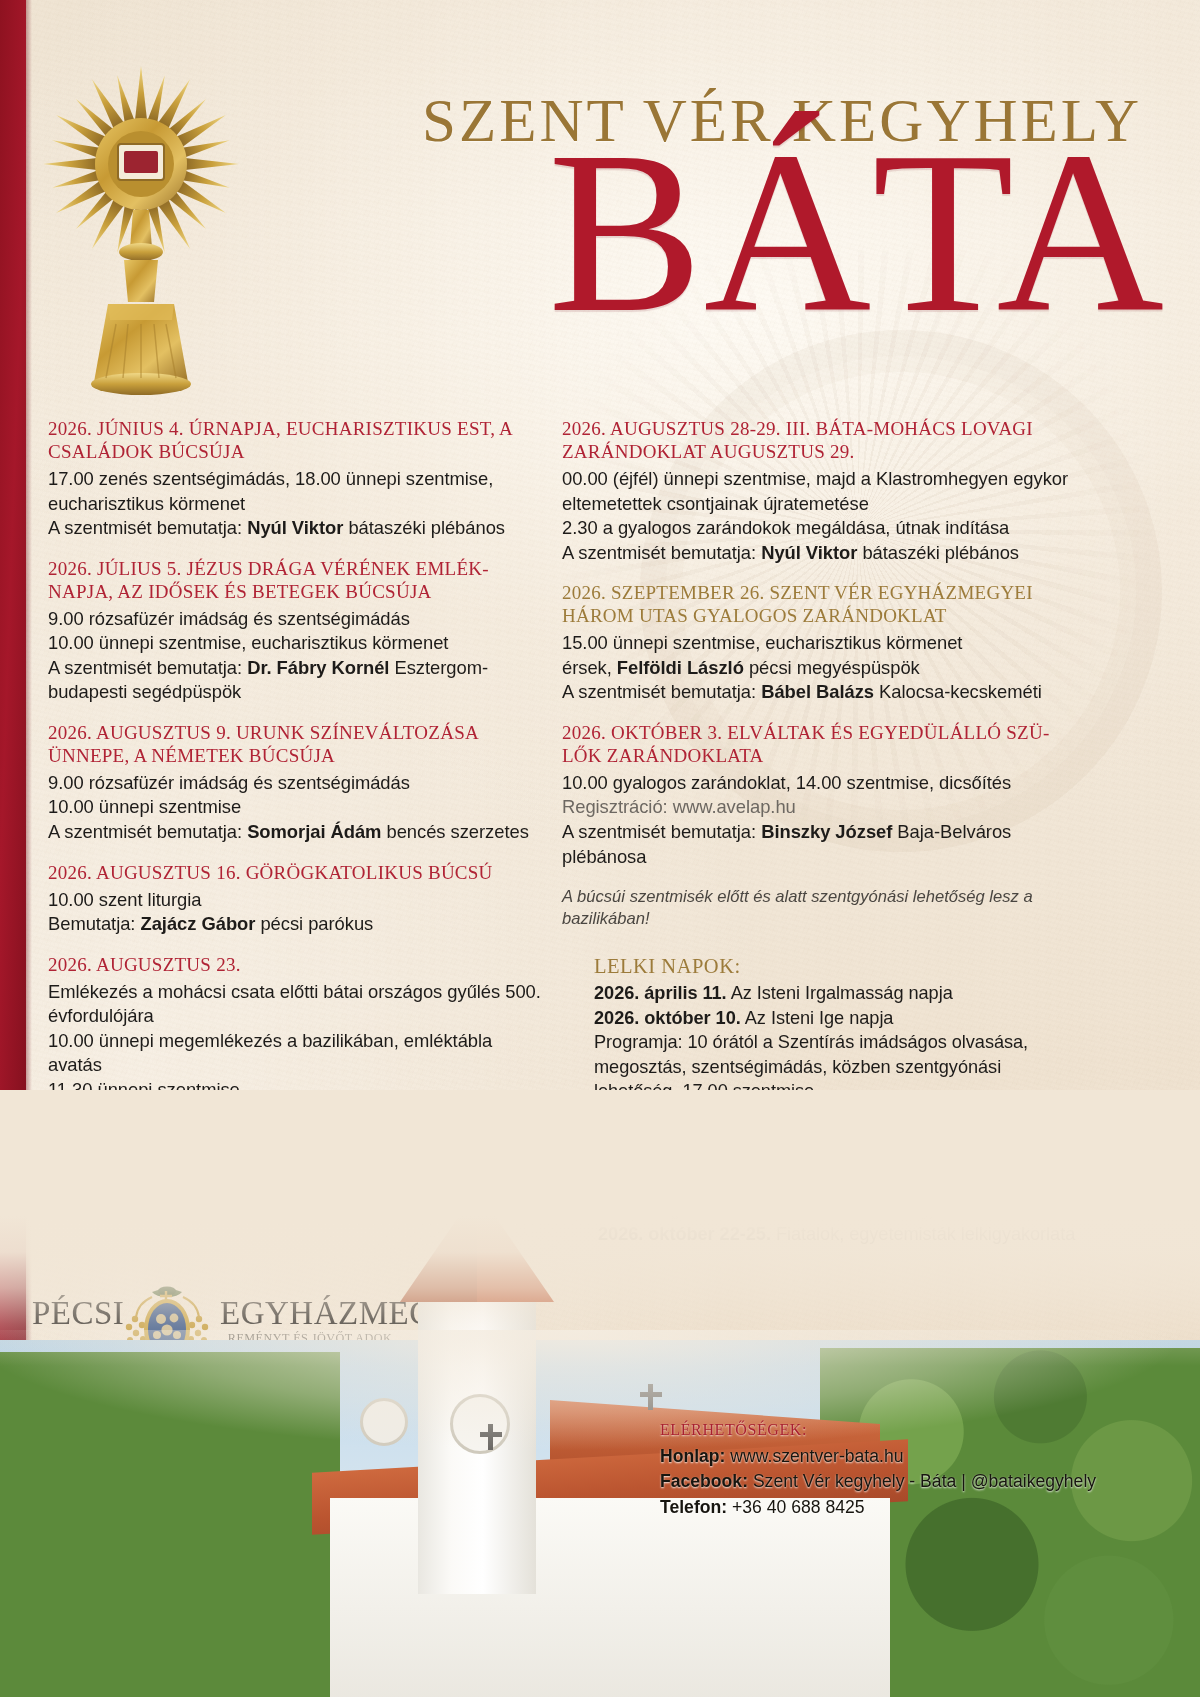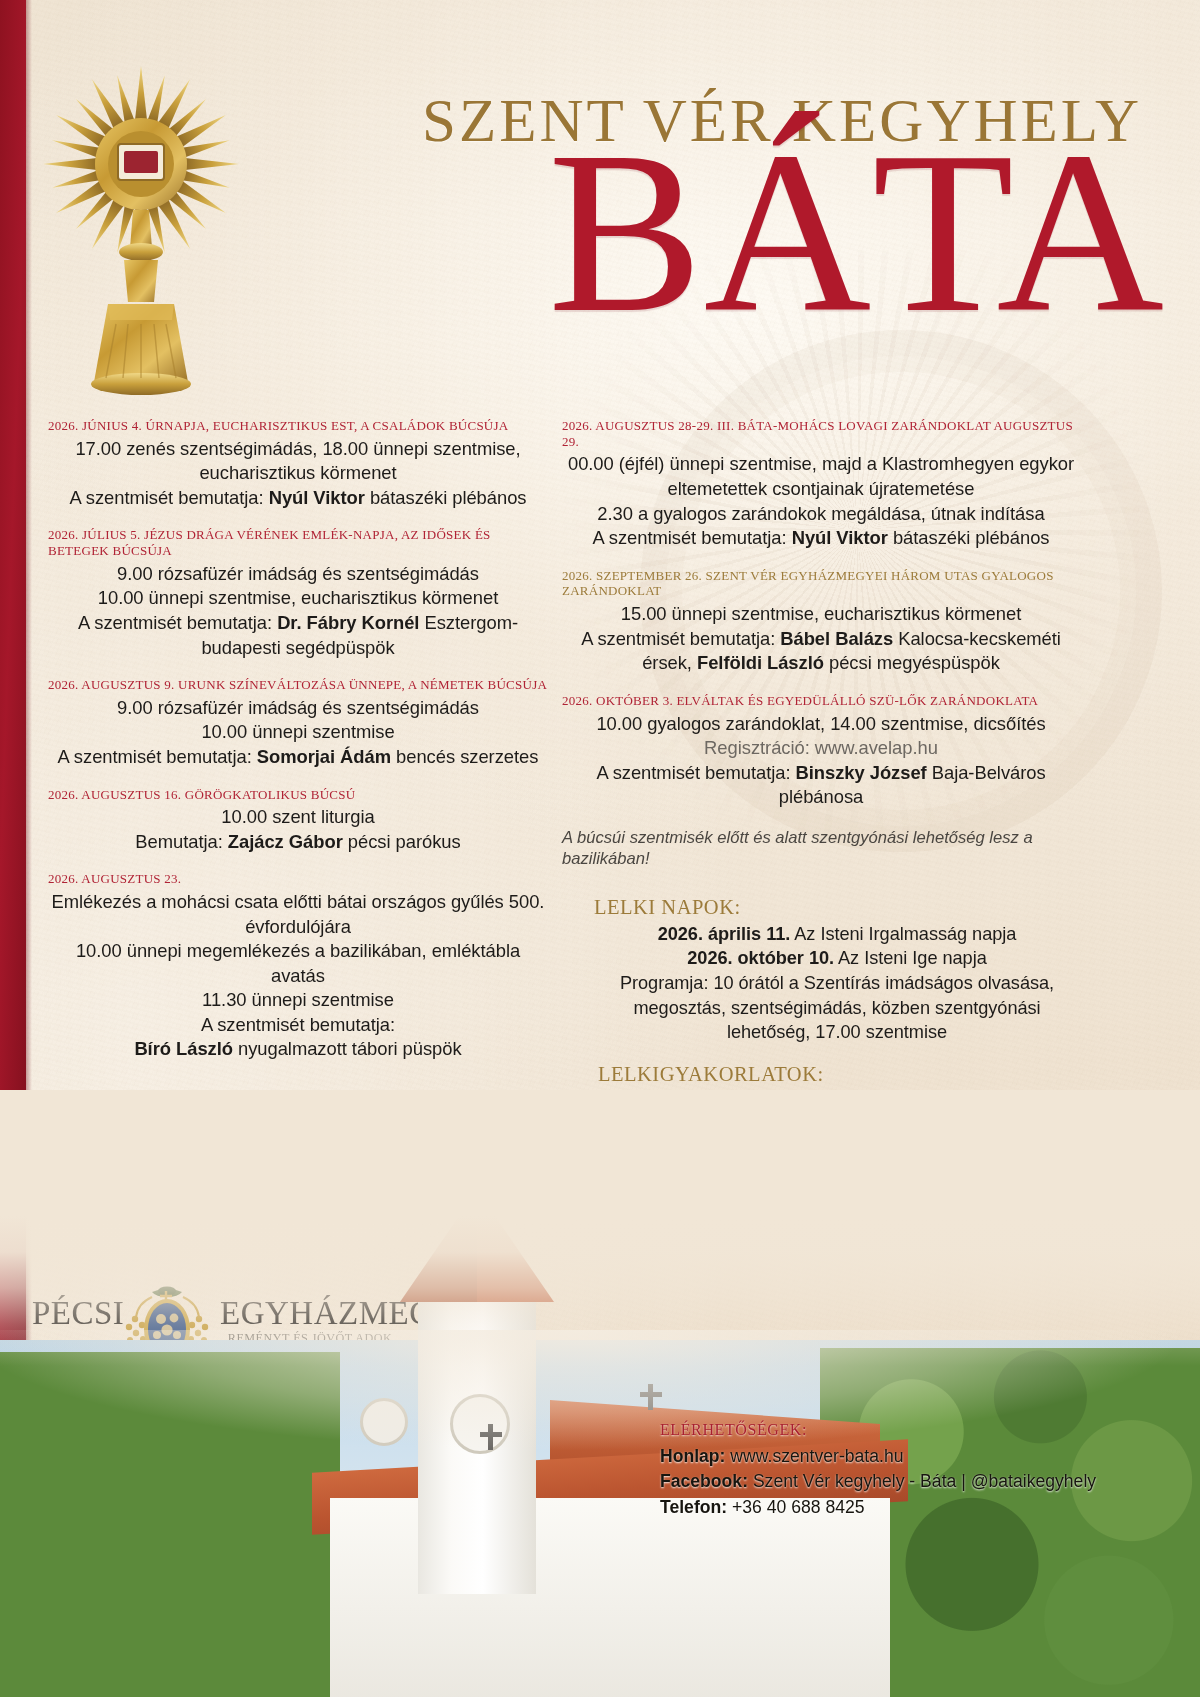--- a/index.html
+++ b/index.html
@@ -74,27 +74,27 @@
   #monstrance{ position:absolute; left:36px; top:52px; width:210px; height:350px; }
 
   
   .col{ position:absolute; top:418px; }
   #colL{ left:48px; width:500px; }
   #colR{ left:562px; width:518px; }
 
   .block{ margin-bottom:17px; }
   .hd{
     font-family:"Liberation Serif", serif;
-    font-size:13px; line-height:1.21; letter-spacing:.25px;
+    font-size:19px; line-height:1.21; letter-spacing:.25px;
     color:#b02335; font-weight:400; margin-bottom:3px;
   }
   .hd.gold{ color:#9c7b3a; }
   .ln{
     font-size:18.4px; line-height:1.335; color:#1d1b19;
-    letter-spacing:-.05px; margin:0;text-align:center;
+    letter-spacing:-.05px; margin:0;
   }
   .ln b{ font-weight:700; }
   .muted{ color:#6d6862; }
   .note{
     font-size:16.6px; line-height:1.3; color:#4a4641; font-style:italic;
     margin-top:11px;
   }
 
   
   .sect{ margin-left:36px; }
@@ -354,22 +354,22 @@
   <div class="col" id="colR">
       <div class="block">
         <div class="hd">2026. AUGUSZTUS 28-29. III. BÁTA-MOHÁCS LOVAGI ZARÁNDOKLAT AUGUSZTUS 29.</div>
         <p class="ln">00.00 (éjfél) ünnepi szentmise, majd a Klastromhegyen egykor eltemetettek csontjainak újratemetése</p>
         <p class="ln">2.30 a gyalogos zarándokok megáldása, útnak indítása</p>
         <p class="ln"><span>A szentmisét bemutatja: </span><b>Nyúl Viktor</b><span> bátaszéki plébános</span></p>
       </div>
       <div class="block">
         <div class="hd gold">2026. SZEPTEMBER 26. SZENT VÉR EGYHÁZMEGYEI HÁROM UTAS GYALOGOS ZARÁNDOKLAT</div>
         <p class="ln">15.00 ünnepi szentmise, eucharisztikus körmenet</p>
+        <p class="ln"><span>érsek, </span><b>Felföldi László</b><span> pécsi megyéspüspök</span></p>
         <p class="ln"><span>A szentmisét bemutatja: </span><b>Bábel Balázs</b><span> Kalocsa-kecskeméti</span></p>
-        <p class="ln"><span>érsek, </span><b>Felföldi László</b><span> pécsi megyéspüspök</span></p>
       </div>
       <div class="block">
         <div class="hd">2026. OKTÓBER 3. ELVÁLTAK ÉS EGYEDÜLÁLLÓ SZÜ-LŐK ZARÁNDOKLATA</div>
         <p class="ln">10.00 gyalogos zarándoklat, 14.00 szentmise, dicsőítés</p>
         <p class="ln muted">Regisztráció: www.avelap.hu</p>
         <p class="ln"><span>A szentmisét bemutatja: </span><b>Binszky József</b><span> Baja-Belváros plébánosa</span></p>
       </div>
       <p class="note">A búcsúi szentmisék előtt és alatt szentgyónási lehetőség lesz a bazilikában!</p>
       <div class="sect" style="margin-top: 26px; margin-left: 32px;">
         <div class="sect-hd">LELKI NAPOK:</div>

